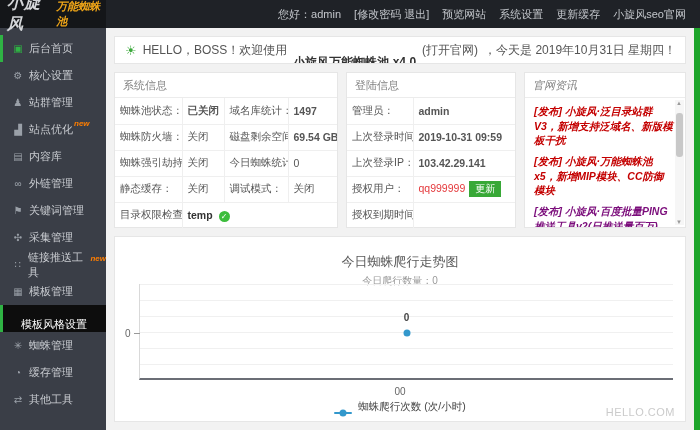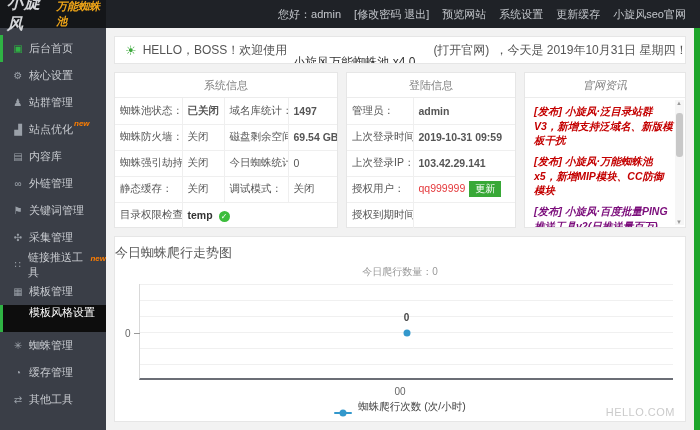--- a/index.html
+++ b/index.html
@@ -14,38 +14,38 @@
   .logo-b { font-size:11px; font-weight:bold; color:#efa518; margin-left:3px; }
   .hmenu { flex:1; display:flex; align-items:center; justify-content:flex-end; gap:13px; padding-right:14px; font-size:11px; color:#c3c6cb; }
   .hlink { cursor:pointer; color:#c3c6cb; text-decoration:none; }
 
   
   .sidebar { position:absolute; left:0; top:28px; width:106px; height:402px; background:#3a3e47; padding-top:7px; }
   .side-item { height:27px; display:flex; align-items:center; padding-left:11px; font-size:11px; color:#c9ccd1; position:relative; cursor:pointer; }
   .sicon { width:14px; margin-right:4px; color:#9aa0a8; font-size:10px; font-style:normal; text-align:center; }
   .side-item.active::before { content:""; position:absolute; left:0; top:0; width:3px; height:100%; background:#2fb344; }
   .side-item.active .sicon { color:#2fb344; }
-  .side-sub { height:27px; display:flex; align-items:flex-start; padding-left:29px; font-size:11px; color:#fff; background:#0d0d0d; position:relative; cursor:pointer; }
+  .side-sub { height:27px; display:flex; align-items:flex-end; padding-left:21px; font-size:11px; color:#fff; background:#0d0d0d; position:relative; cursor:pointer; }
   .side-sub::before { content:""; position:absolute; left:0; top:0; width:3px; height:100%; background:#2fb344; }
   .badge { color:#ff7e00; font-size:8px; font-style:italic; font-weight:bold; transform:translateY(-6px); margin-left:1px; }
 
   
   .main { position:absolute; left:106px; top:28px; width:588px; height:402px; padding:8px; background:#f2f2f2; }
 
   .welcome { height:28px; background:#fff; border:1px solid #e6e6e6; display:flex; align-items:center; gap:6px; padding:0 10px; font-size:12px; color:#555; margin-bottom:8px; white-space:nowrap; overflow:hidden; }
   .sun { color:#3aa83a; font-size:13px; }
-  .product { font-weight:normal; color:#333;margin-top:24px; }
-  .wlink { color:#555; cursor:pointer;margin-left:12px; }
+  .product { font-weight:bold; color:#333;margin-top:24px; }
+  .wlink { color:#555; cursor:pointer; }
 
   .panels { display:flex; gap:8px; height:156px; margin-bottom:8px; }
   .panel { background:#fff; border:1px solid #e6e6e6; }
   .p-sys { width:224px; }
   .p-login { width:170px; }
   .p-news { flex:1; position:relative; overflow:hidden;font-style:italic; }
-  .panel-hd { height:25px; line-height:24px; padding:0 8px; font-size:11px; color:#808080; border-bottom:1px solid #ececec;text-align:center; }
+  .panel-hd { height:25px; line-height:24px; padding:0 8px; font-size:11px; color:#808080; border-bottom:1px solid #ececec; }
 
   table.info { width:100%; border-collapse:collapse; table-layout:fixed; font-size:10.5px; }
   table.info td { border-bottom:1px solid #efefef; border-right:1px solid #efefef; padding:0 5px; height:26px; color:#555; white-space:nowrap; overflow:hidden; }
   table.info tr td:last-child { border-right:none; }
   table.info tr:last-child td { border-bottom:none; }
   .v-bold { font-weight:bold; color:#333; }
   .v-redb { font-weight:bold; color:#c22; }
   .v-red  { color:#c22; }
   .chk { display:inline-block; width:11px; height:11px; border-radius:50%; background:#3dbd3d; color:#fff; font-size:8px; line-height:11px; text-align:center; vertical-align:middle; margin-left:3px; }
   .auth { color:#e4393c; }
@@ -53,21 +53,21 @@
 
   .news-list { padding:6px 12px 0 9px; }
   .news-item { font-size:10.5px; font-weight:bold; line-height:1.4; margin-bottom:6px; cursor:pointer; }
   .nscroll { position:absolute; right:1px; top:27px; bottom:2px; width:9px; background:#f6f6f6; }
   .nscroll::before { content:"▲"; position:absolute; top:0; left:1px; font-size:6px; color:#9a9a9a; }
   .nscroll::after  { content:"▼"; position:absolute; bottom:0; left:1px; font-size:6px; color:#9a9a9a; }
   .nthumb { position:absolute; top:13px; left:1px; width:7px; height:44px; background:#c8c8c8; border-radius:3px; }
 
   
   .chart-card { background:#fff; border:1px solid #e6e6e6; height:186px; position:relative; }
-  .c-title { margin-top:7px; font-size:13px; color:#5a5a5a; }
+  .c-title { margin-top:16px; text-align:center; font-size:13px; color:#5a5a5a; }
   .c-sub { text-align:center; font-size:10px; color:#9a9a9a; margin-top:3px; }
   .plot { position:absolute; left:24px; right:12px; top:47px; height:96px; border-left:1px solid #d9d9d9; border-bottom:2px solid #6b6e76;
           background:repeating-linear-gradient(to bottom, #f0f0f0 0px, #f0f0f0 1px, transparent 1px, transparent 16px); }
   .ytick { position:absolute; left:-15px; top:52%; transform:translateY(-50%); font-size:10px; color:#666; }
   .ytick-dash { position:absolute; left:-6px; top:52%; width:6px; height:1px; background:#999; }
   .pt-dot { position:absolute; left:50%; top:52%; transform:translate(-50%,-50%); width:7px; height:7px; border-radius:50%; background:#3398cc; }
   .pt-label { position:absolute; left:50%; top:52%; transform:translate(-50%,-190%); font-size:10px; font-weight:bold; color:#444; }
   .xtick { position:absolute; left:50%; top:149px; transform:translateX(-50%); font-size:10px; color:#666; }
   .legend { position:absolute; left:0; right:0; top:163px; display:flex; justify-content:center; align-items:flex-end; gap:6px; cursor:pointer; }
   .lg-mark { width:18px; height:2px; background:#3398cc; border-radius:1px; position:relative; }

